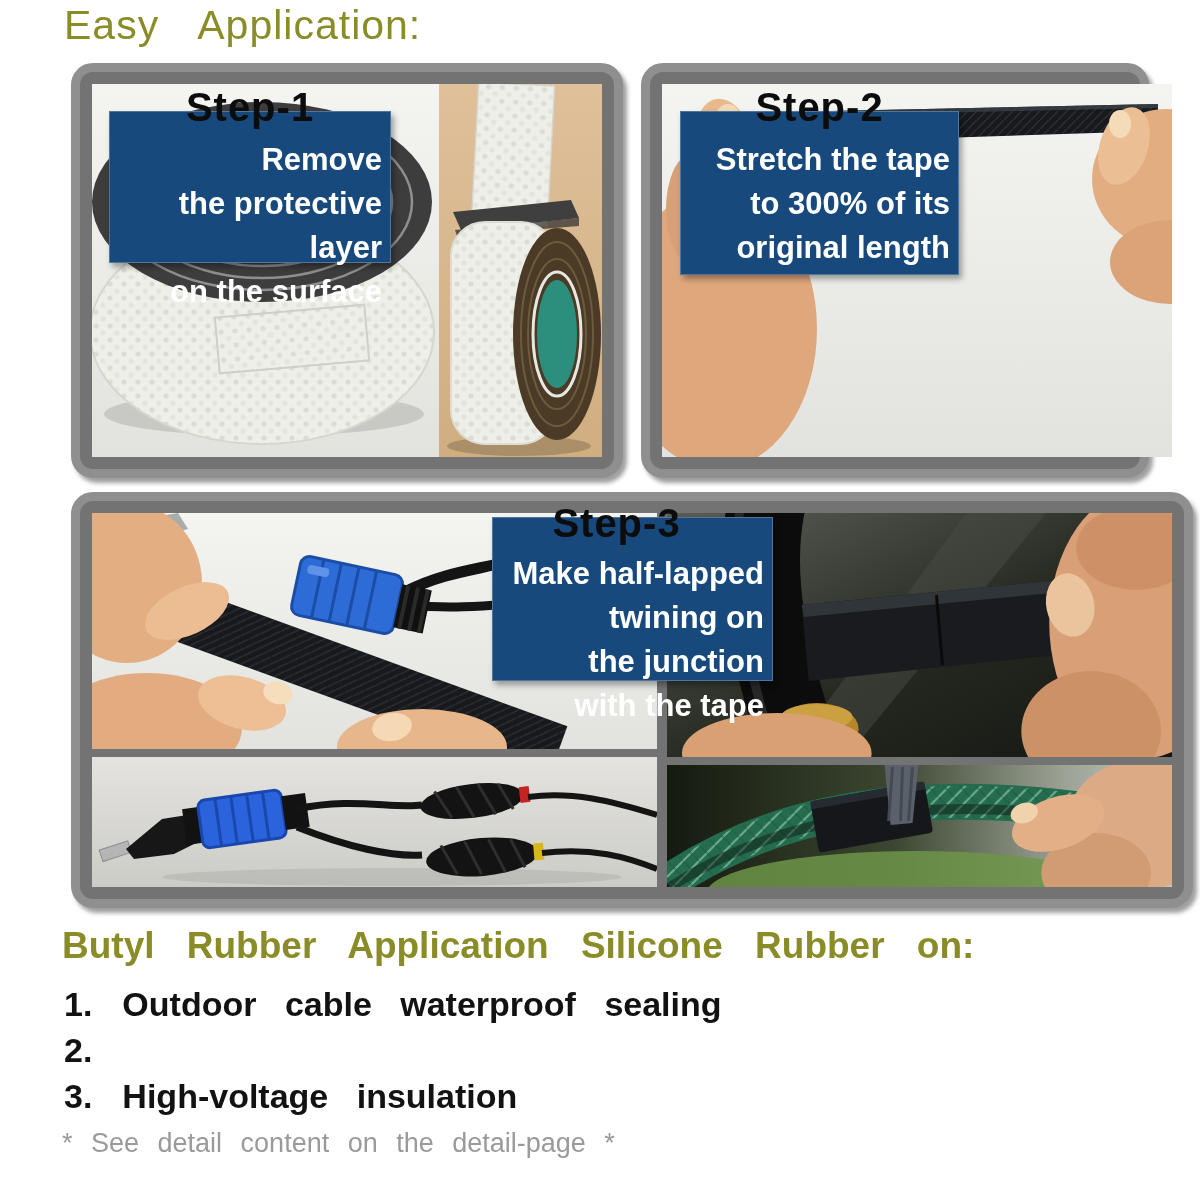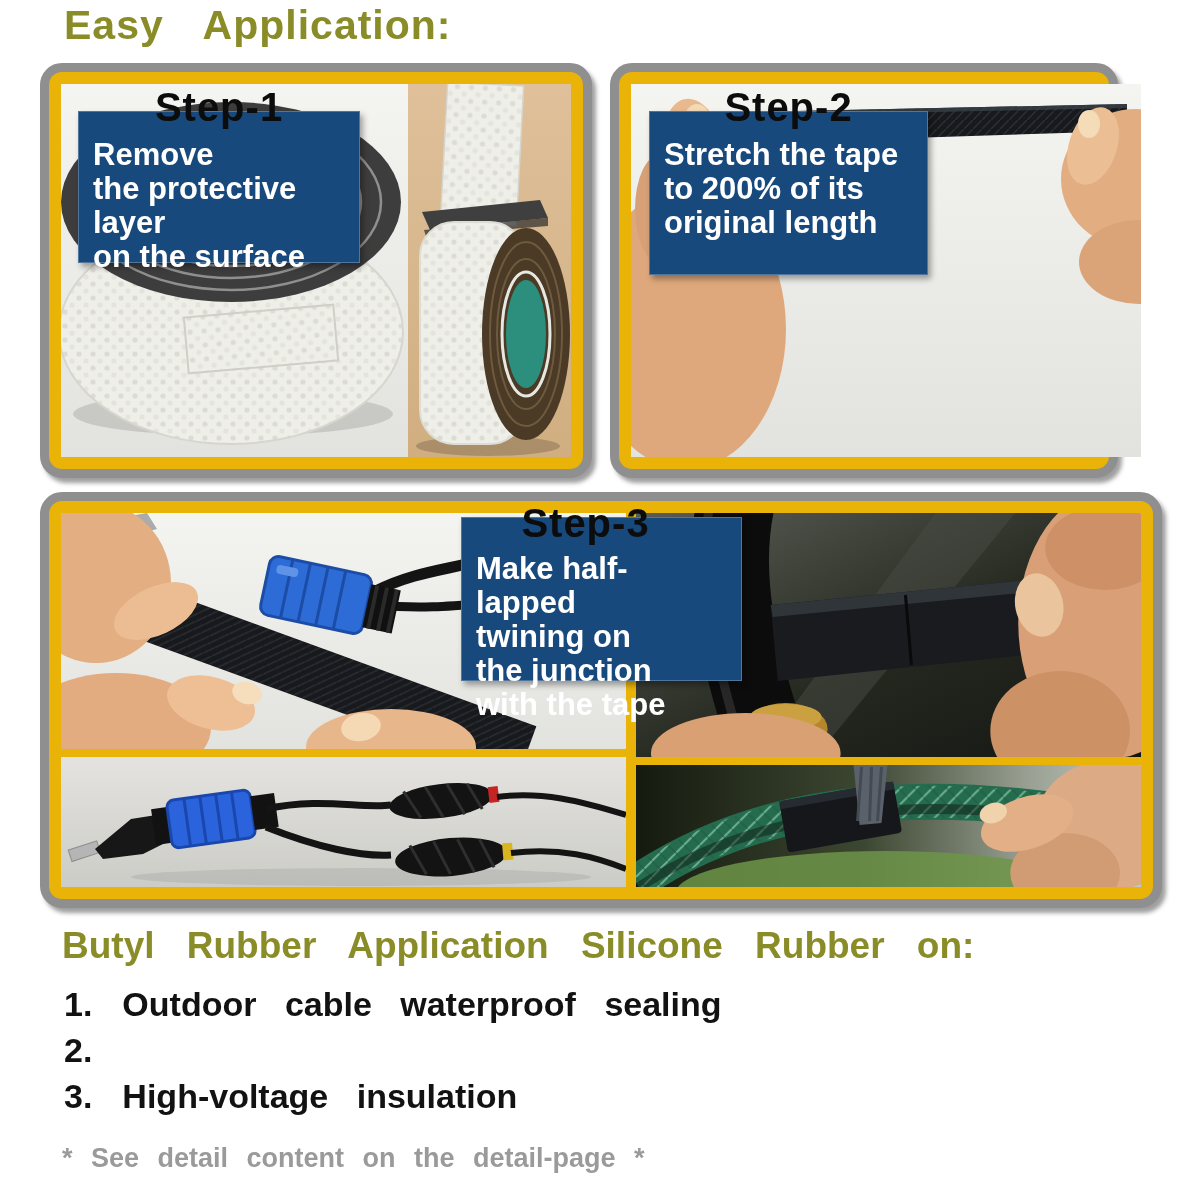--- a/index.html
+++ b/index.html
@@ -2,68 +2,69 @@
 <html style="--olive: #8a8c28; --navy: #17497d; --panel-border: #8f8f8f;"><head>
 <meta charset="utf-8">
 <style>
   html,body{margin:0;padding:0;background:#ffffff;}
   body{font-family:"Liberation Sans", sans-serif;}
   .canvas{position:relative;width:1200px;height:1200px;background:#ffffff;overflow:hidden;}
 
   
   .title{
     position:absolute;left:64px;top:2px;
-    font-size:41px;font-weight:bold;color:var(--olive,#8a8c28);
+    font-size:41px;font-weight:normal;color:var(--olive,#8a8c28);
     letter-spacing:1px;word-spacing:28px;white-space:nowrap;
   }
   .benefits-heading{
     position:absolute;left:62px;top:925px;
     font-size:37px;font-weight:bold;color:var(--olive,#8a8c28);
     word-spacing:22px;white-space:nowrap;
   }
   .benefits-list{position:absolute;left:64px;top:985px;margin:0;padding:0;list-style:none;}
   .benefits-list li{
     display:flex;gap:30px;align-items:baseline;
     height:46px;font-size:34px;font-weight:700;color:#121212;
     word-spacing:19px;white-space:nowrap;
   }
   .footnote{
     position:absolute;left:62px;top:1128px;
-    font-size:27px;font-weight:700;color:#9a9a9a;
-    word-spacing:11px;white-space:nowrap;margin-top:15px;
+    font-size:27px;font-weight:400;color:#9a9a9a;
+    word-spacing:11px;white-space:nowrap;
   }
 
   
   .panel{
-    position:absolute;box-sizing:border-box;background:#eab308;
+    position:absolute;box-sizing:border-box;background:#737373;
     border:9px solid var(--panel-border,#8f8f8f);border-radius:22px;
     box-shadow:4px 5px 4px rgba(80,80,80,.55);
     padding:12px;
+    margin-left:31px;
   }
   .panel-1{left:40px;top:63px;width:552px;height:415px;}
   .panel-2{left:610px;top:63px;width:508px;height:415px;}
   .panel-3{left:40px;top:492px;width:1122px;height:416px;}
 
   .panel-1 .photos{display:flex;width:100%;height:100%;}
   .panel-2 .photos{width:100%;height:100%;}
   .ph{display:block;}
 
   .grid3{display:flex;gap:10px;width:100%;height:100%;}
   .col{display:flex;flex-direction:column;gap:8px;}
   .col-l{width:565px;}
   .col-r{width:505px;}
 
   
   .stepbox{
     position:absolute;box-sizing:border-box;
     background:var(--navy,#17497d);
     border:1px solid rgba(255,255,255,.25);
     box-shadow:3px 4px 6px rgba(0,0,0,.35);
-    color:#ffffff;font-weight:bold;font-size:31px;line-height:34px;
-    padding:26px 20px 6px 14px;white-space:pre-line;z-index:5;
+    color:#ffffff;font-weight:bold;font-size:31px;line-height:44px;
+    padding:26px 8px 6px 14px;white-space:pre-line;z-index:5;text-align:right;
   }
   .steplabel{
     position:absolute;text-align:center;z-index:6;
     color:#0c0c0c;font-weight:bold;font-size:40px;letter-spacing:1px;
   }
   .box-1{left:29px;top:39px;width:282px;height:152px;}
   .lab-1{left:29px;top:13px;width:282px;}
   .box-2{left:30px;top:39px;width:279px;height:164px;}
   .lab-2{left:30px;top:13px;width:279px;}
   .box-3{left:412px;top:16px;width:281px;height:164px;padding-top:34px;}
@@ -166,21 +167,21 @@
         <ellipse cx="64" cy="66" rx="30" ry="52" fill="#e9b98e" transform="rotate(-12 64 66)"></ellipse>
         <ellipse cx="66" cy="36" rx="13" ry="16" fill="#f3d9b6"></ellipse>
         <ellipse cx="505" cy="95" rx="75" ry="70" fill="#e3ad82"></ellipse>
         <ellipse cx="508" cy="178" rx="60" ry="42" fill="#daa378"></ellipse>
         <ellipse cx="462" cy="62" rx="24" ry="40" fill="#ecbe94" transform="rotate(18 462 62)"></ellipse>
         <ellipse cx="458" cy="40" rx="11" ry="14" fill="#f4dcb8"></ellipse>
       </svg>
     </div>
     <div class="steplabel lab-2">Step-2</div>
     <div class="stepbox box-2">Stretch the tape
-to 200% of its
+to 300% of its
 original length</div>
   </div>
 
   <div class="panel panel-3">
     <div class="grid3">
       <div class="col col-l">
 
         <svg class="ph" width="565" height="236" viewBox="0 0 565 236" preserveAspectRatio="none">
           <rect width="565" height="236" fill="url(#gWhite)"></rect>
           <polygon points="52,6 86,0 96,16 60,26" fill="#ababab"></polygon>

